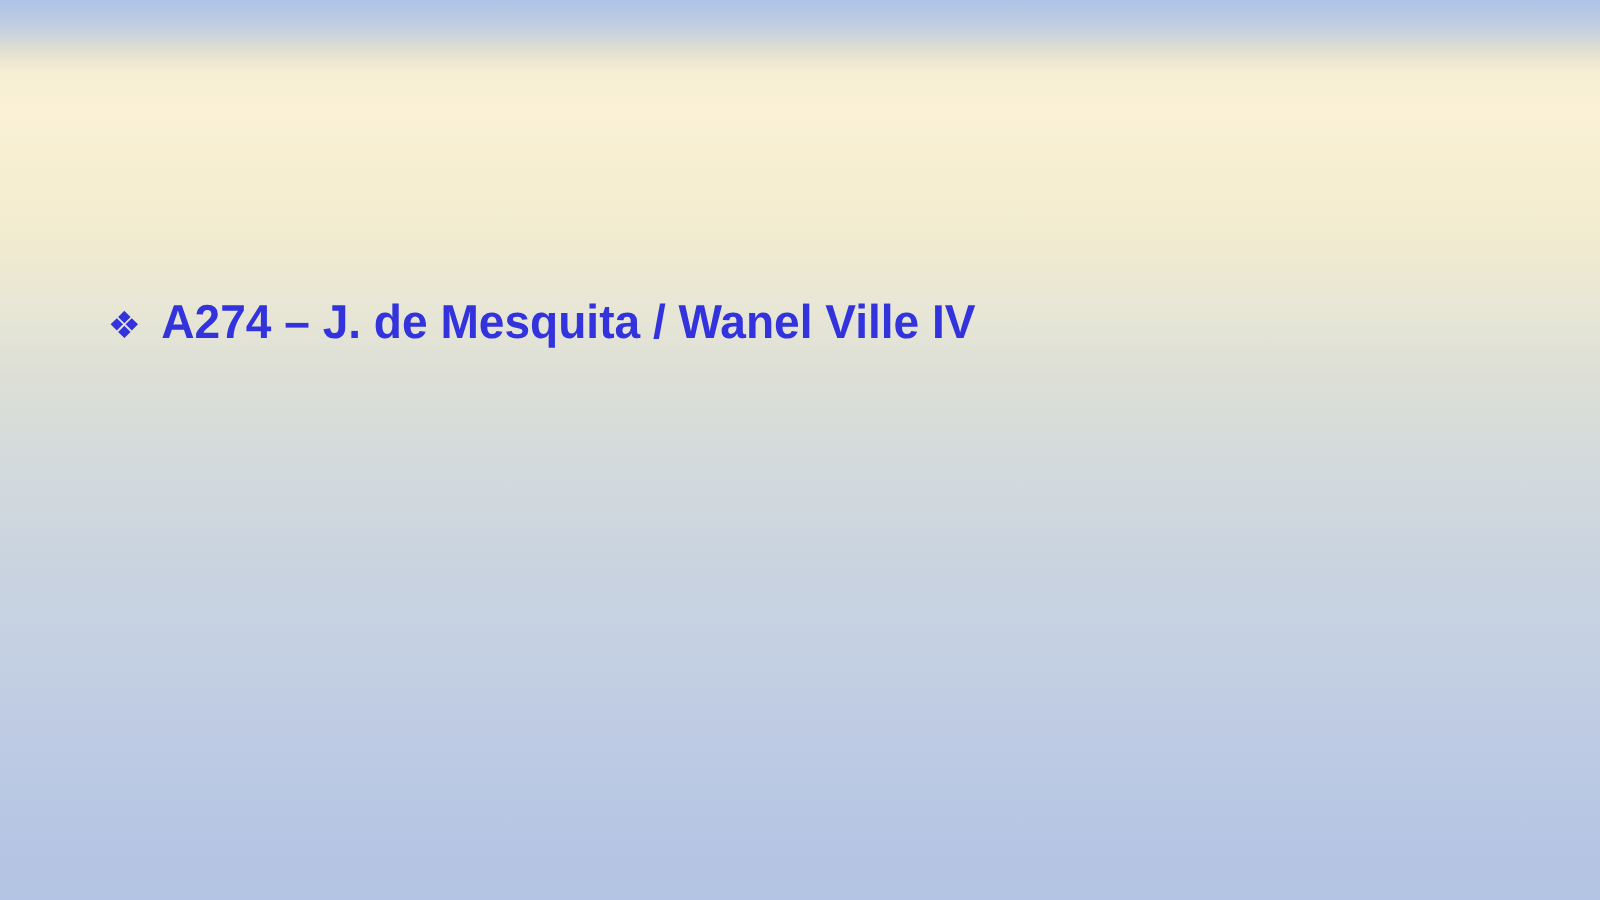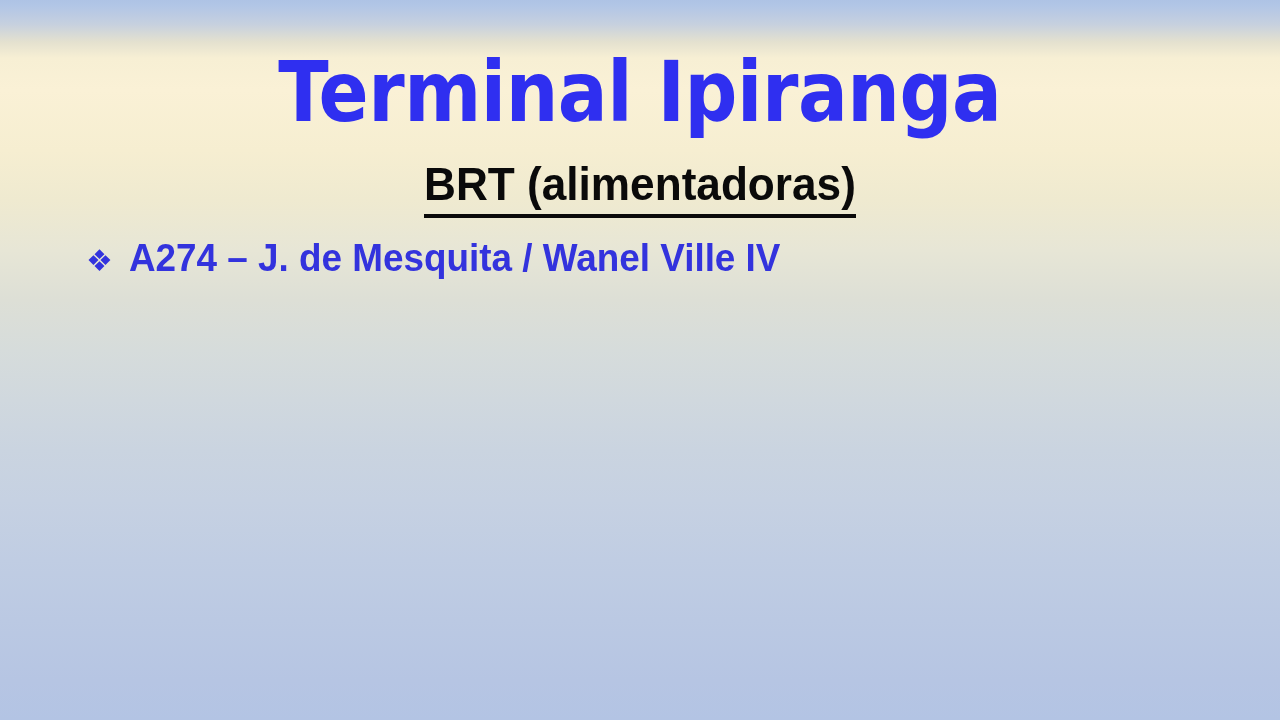--- a/index.html
+++ b/index.html
@@ -123,27 +123,21 @@
     color: #3333dd;
     transform: scaleX(0.97);
     transform-origin: left center;
   }
 </style>
 </head>
 <body>
 
 <div class="slide">
 
-  <div class="title-block">
-    <h1 class="title">Terminal Ipiranga</h1>
-  </div>
 
-  <div class="subtitle-block">
-    <h2 class="subtitle">BRT (alimentadoras)</h2>
-  </div>
 
   <ul class="bullet-list">
     <li class="bullet-item">
       <span class="bullet-marker">❖</span>
       <span class="bullet-text">A274 – J. de Mesquita / Wanel Ville IV</span>
     </li>
   </ul>
 
 </div>
 

